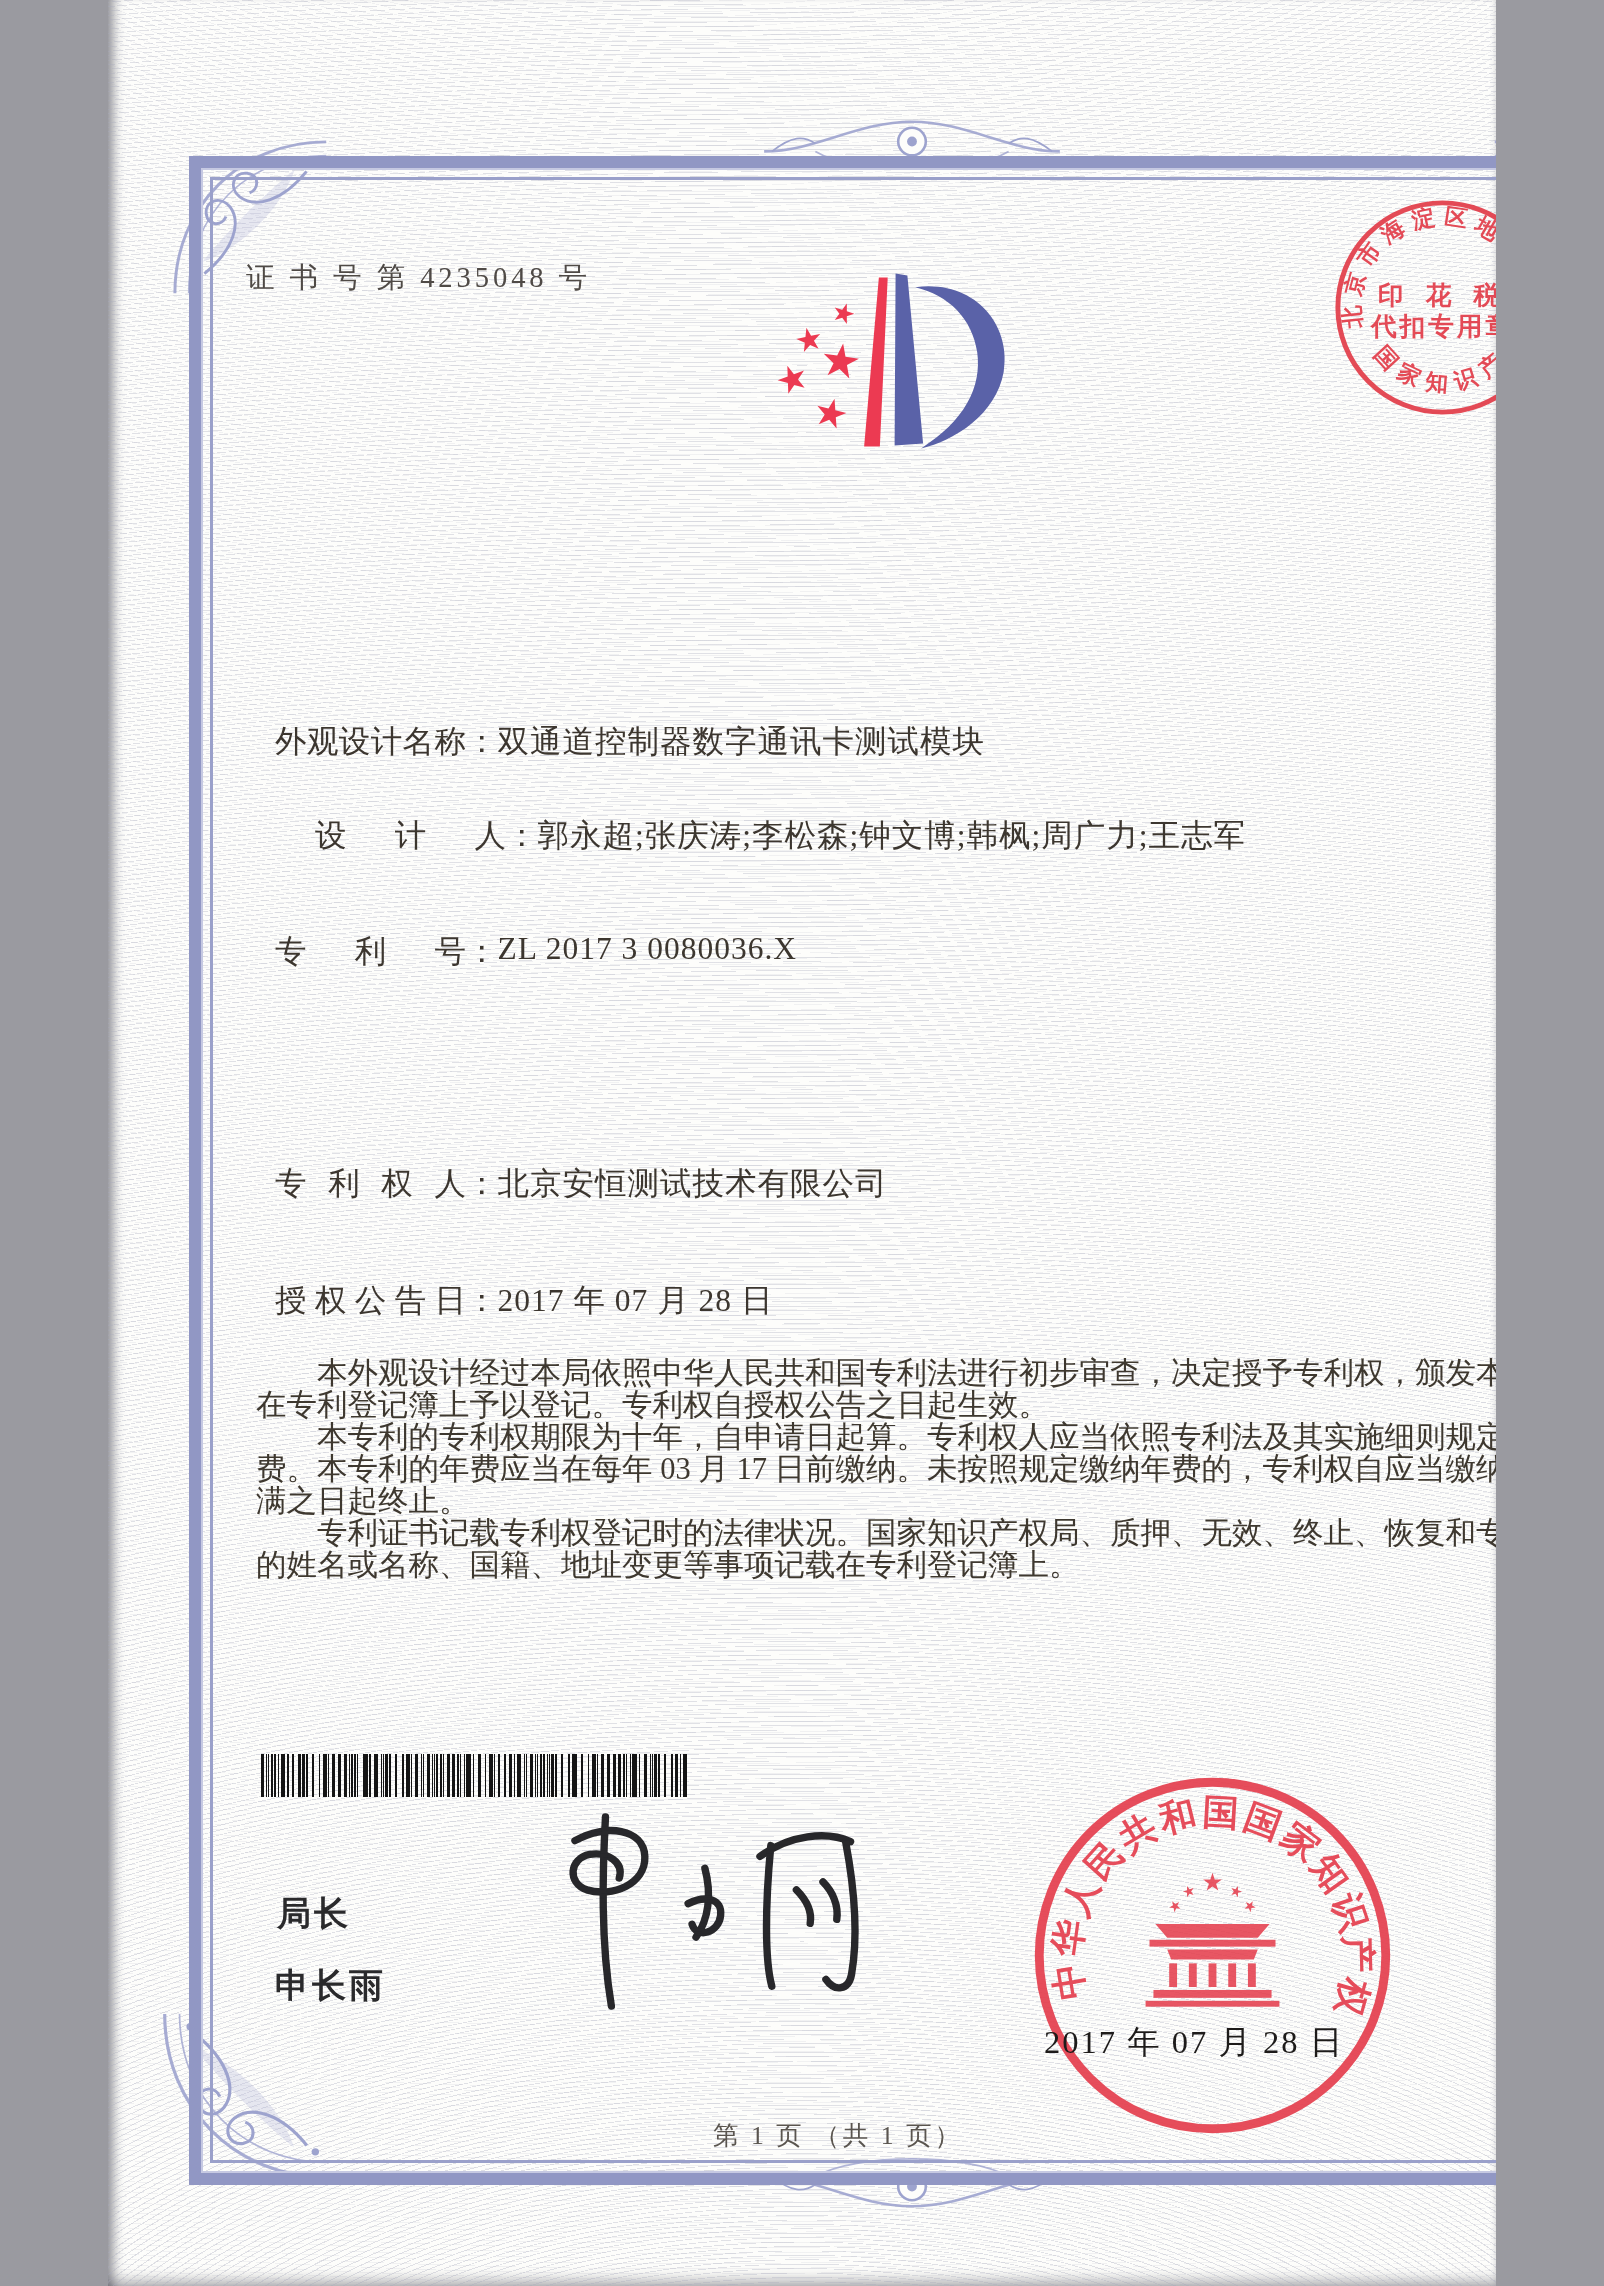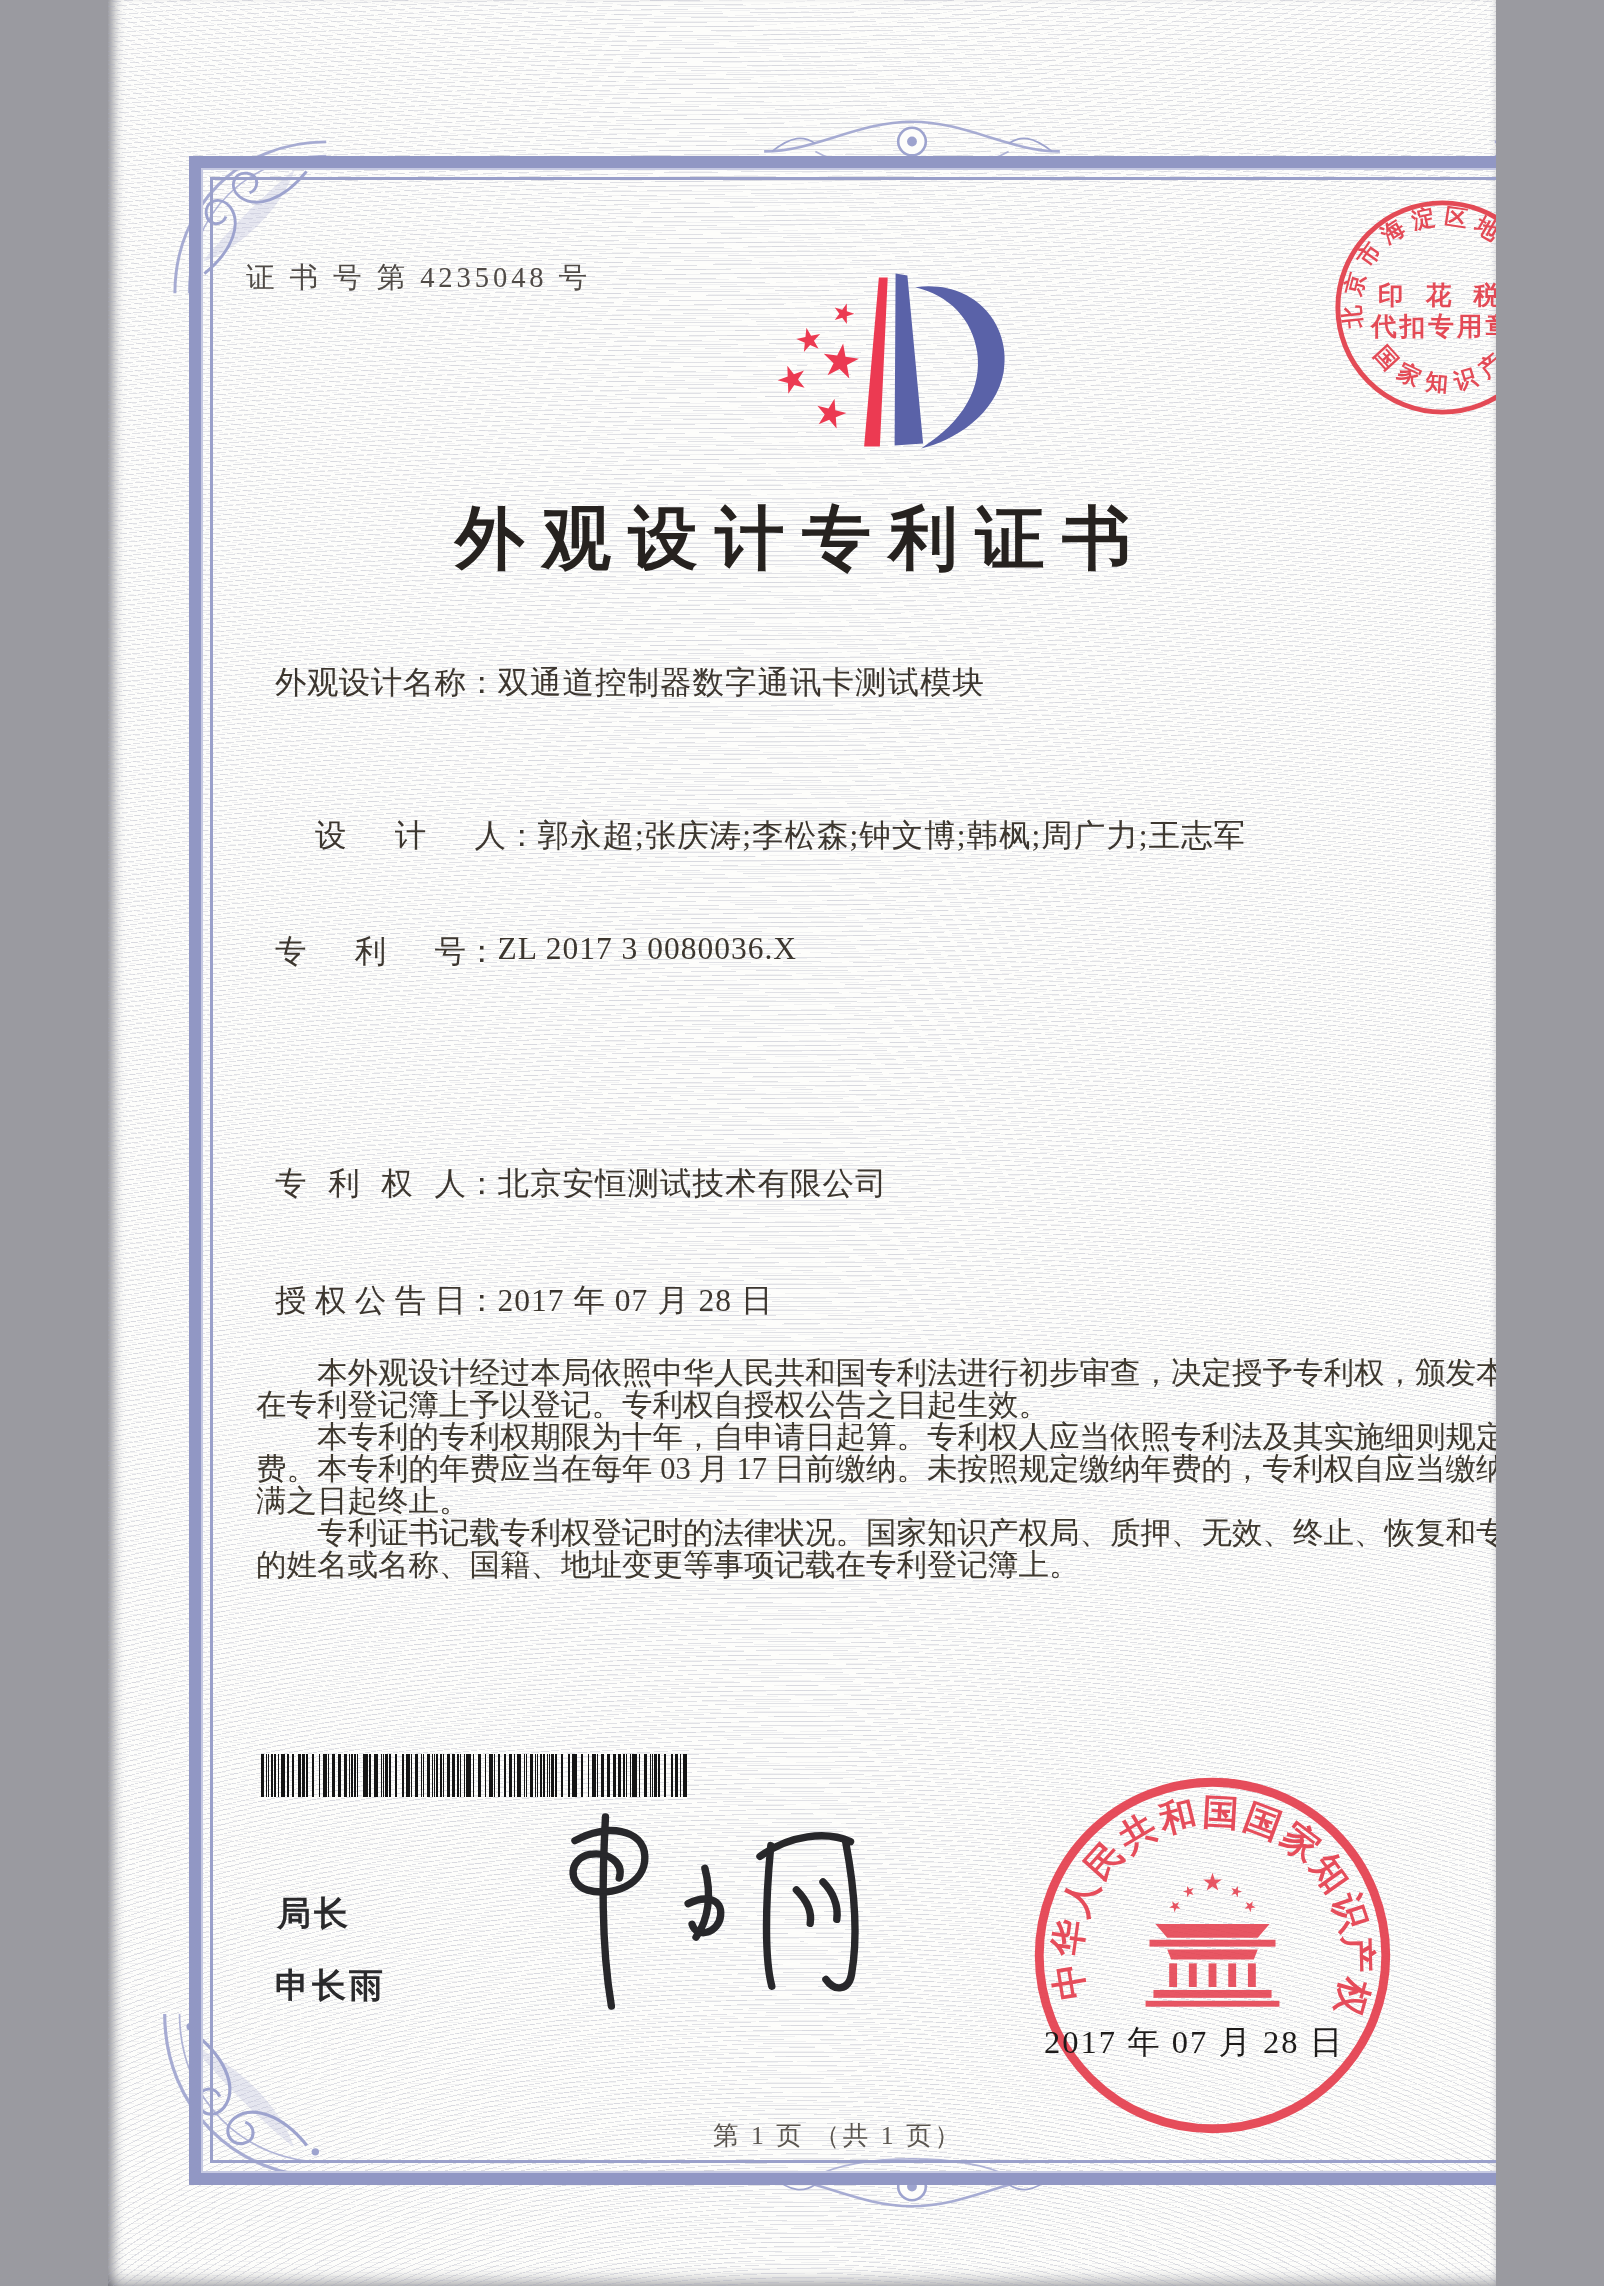--- a/index.html
+++ b/index.html
@@ -35,21 +35,21 @@
     left:138px; top:258px; font-size:28.6px; color:#4f4a46; letter-spacing:3.9px; white-space:pre;
   }
   .title{
     left:0; top:493px; width:100%; text-align:center;
     font-size:69px; font-weight:bold; color:#26221f; letter-spacing:17.7px;
   }
   .field-row{left:167px; width:1320px; font-size:31.5px; color:#3c362f; white-space:nowrap;}
   .f-label{display:inline-block; width:191px; text-align:justify; text-align-last:justify; vertical-align:top;}
   .f-colon{display:inline-block; vertical-align:top;}
   .f-value{display:inline-block; vertical-align:top; letter-spacing:1px;}
-  .row0{top:662px;} .row1{top:815px;margin-left:40px;} .row2{top:931px;}
+  .row0{top:721px;} .row1{top:815px;margin-left:40px;} .row2{top:931px;}
   .row3{top:1047px;} .row4{top:1163px;} .row5{top:1280px;}
   .body-text{
     left:148px; top:1357px; width:1342px; font-size:30.5px; line-height:32px;
     color:#3e382f; text-align:justify; text-justify:inter-ideograph;
   }
   .body-text p{margin:0; text-indent:2em;}
   .barcode{
     left:153px; top:1754px; width:426px; height:43px; z-index:2;
     background:
       repeating-linear-gradient(90deg,#141414 0 3px,rgba(0,0,0,0) 3px 4.9px,#141414 4.9px 5.9px,rgba(0,0,0,0) 5.9px 9.9px,#141414 9.9px 11.8px,rgba(0,0,0,0) 11.8px 16.7px,#141414 16.7px 17.7px,rgba(0,0,0,0) 17.7px 20.7px),
@@ -148,21 +148,20 @@
     <text font-size="23" fill="#e23c49" font-weight="bold">
       <textPath href="#taxTop" startOffset="2" textLength="330" lengthAdjust="spacing">北京市海淀区地方税务局</textPath>
     </text>
     <text x="0" y="-4" font-size="26" fill="#e23c49" font-weight="bold" text-anchor="middle" letter-spacing="8">印 花 税</text>
     <text x="0" y="28" font-size="26" fill="#e23c49" font-weight="bold" text-anchor="middle" letter-spacing="3">代扣专用章</text>
     <text font-size="23" fill="#e23c49" font-weight="bold">
       <textPath href="#taxBot" startOffset="4" textLength="215" lengthAdjust="spacing">国家知识产权局</textPath>
     </text>
   </svg>
 
-  <div class="abs title">外观设计专利证书</div>
 
   <div class="abs field-row row0">
     <span class="f-label">外观设计名称</span><span class="f-colon">：</span><span class="f-value">双通道控制器数字通讯卡测试模块</span>
   </div>
   <div class="abs field-row row1">
     <span class="f-label">设计人</span><span class="f-colon">：</span><span class="f-value">郭永超;张庆涛;李松森;钟文博;韩枫;周广力;王志军</span>
   </div>
   <div class="abs field-row row2">
     <span class="f-label">专利号</span><span class="f-colon">：</span><span class="f-value">ZL 2017 3 0080036.X</span>
   </div>

